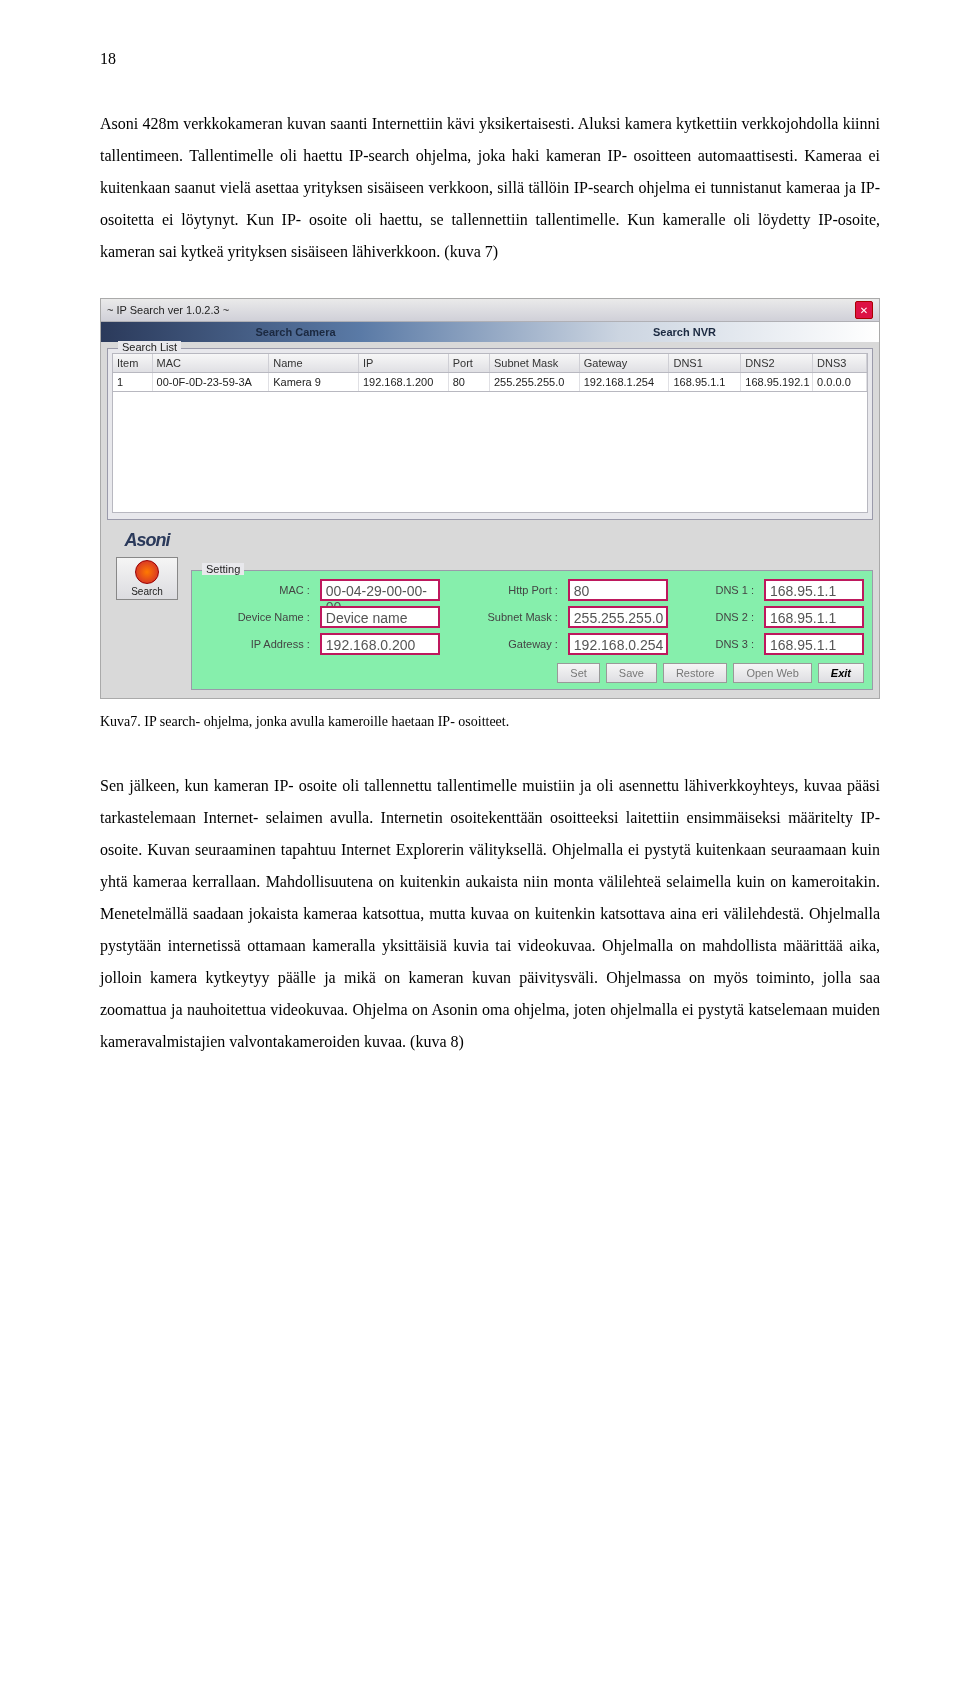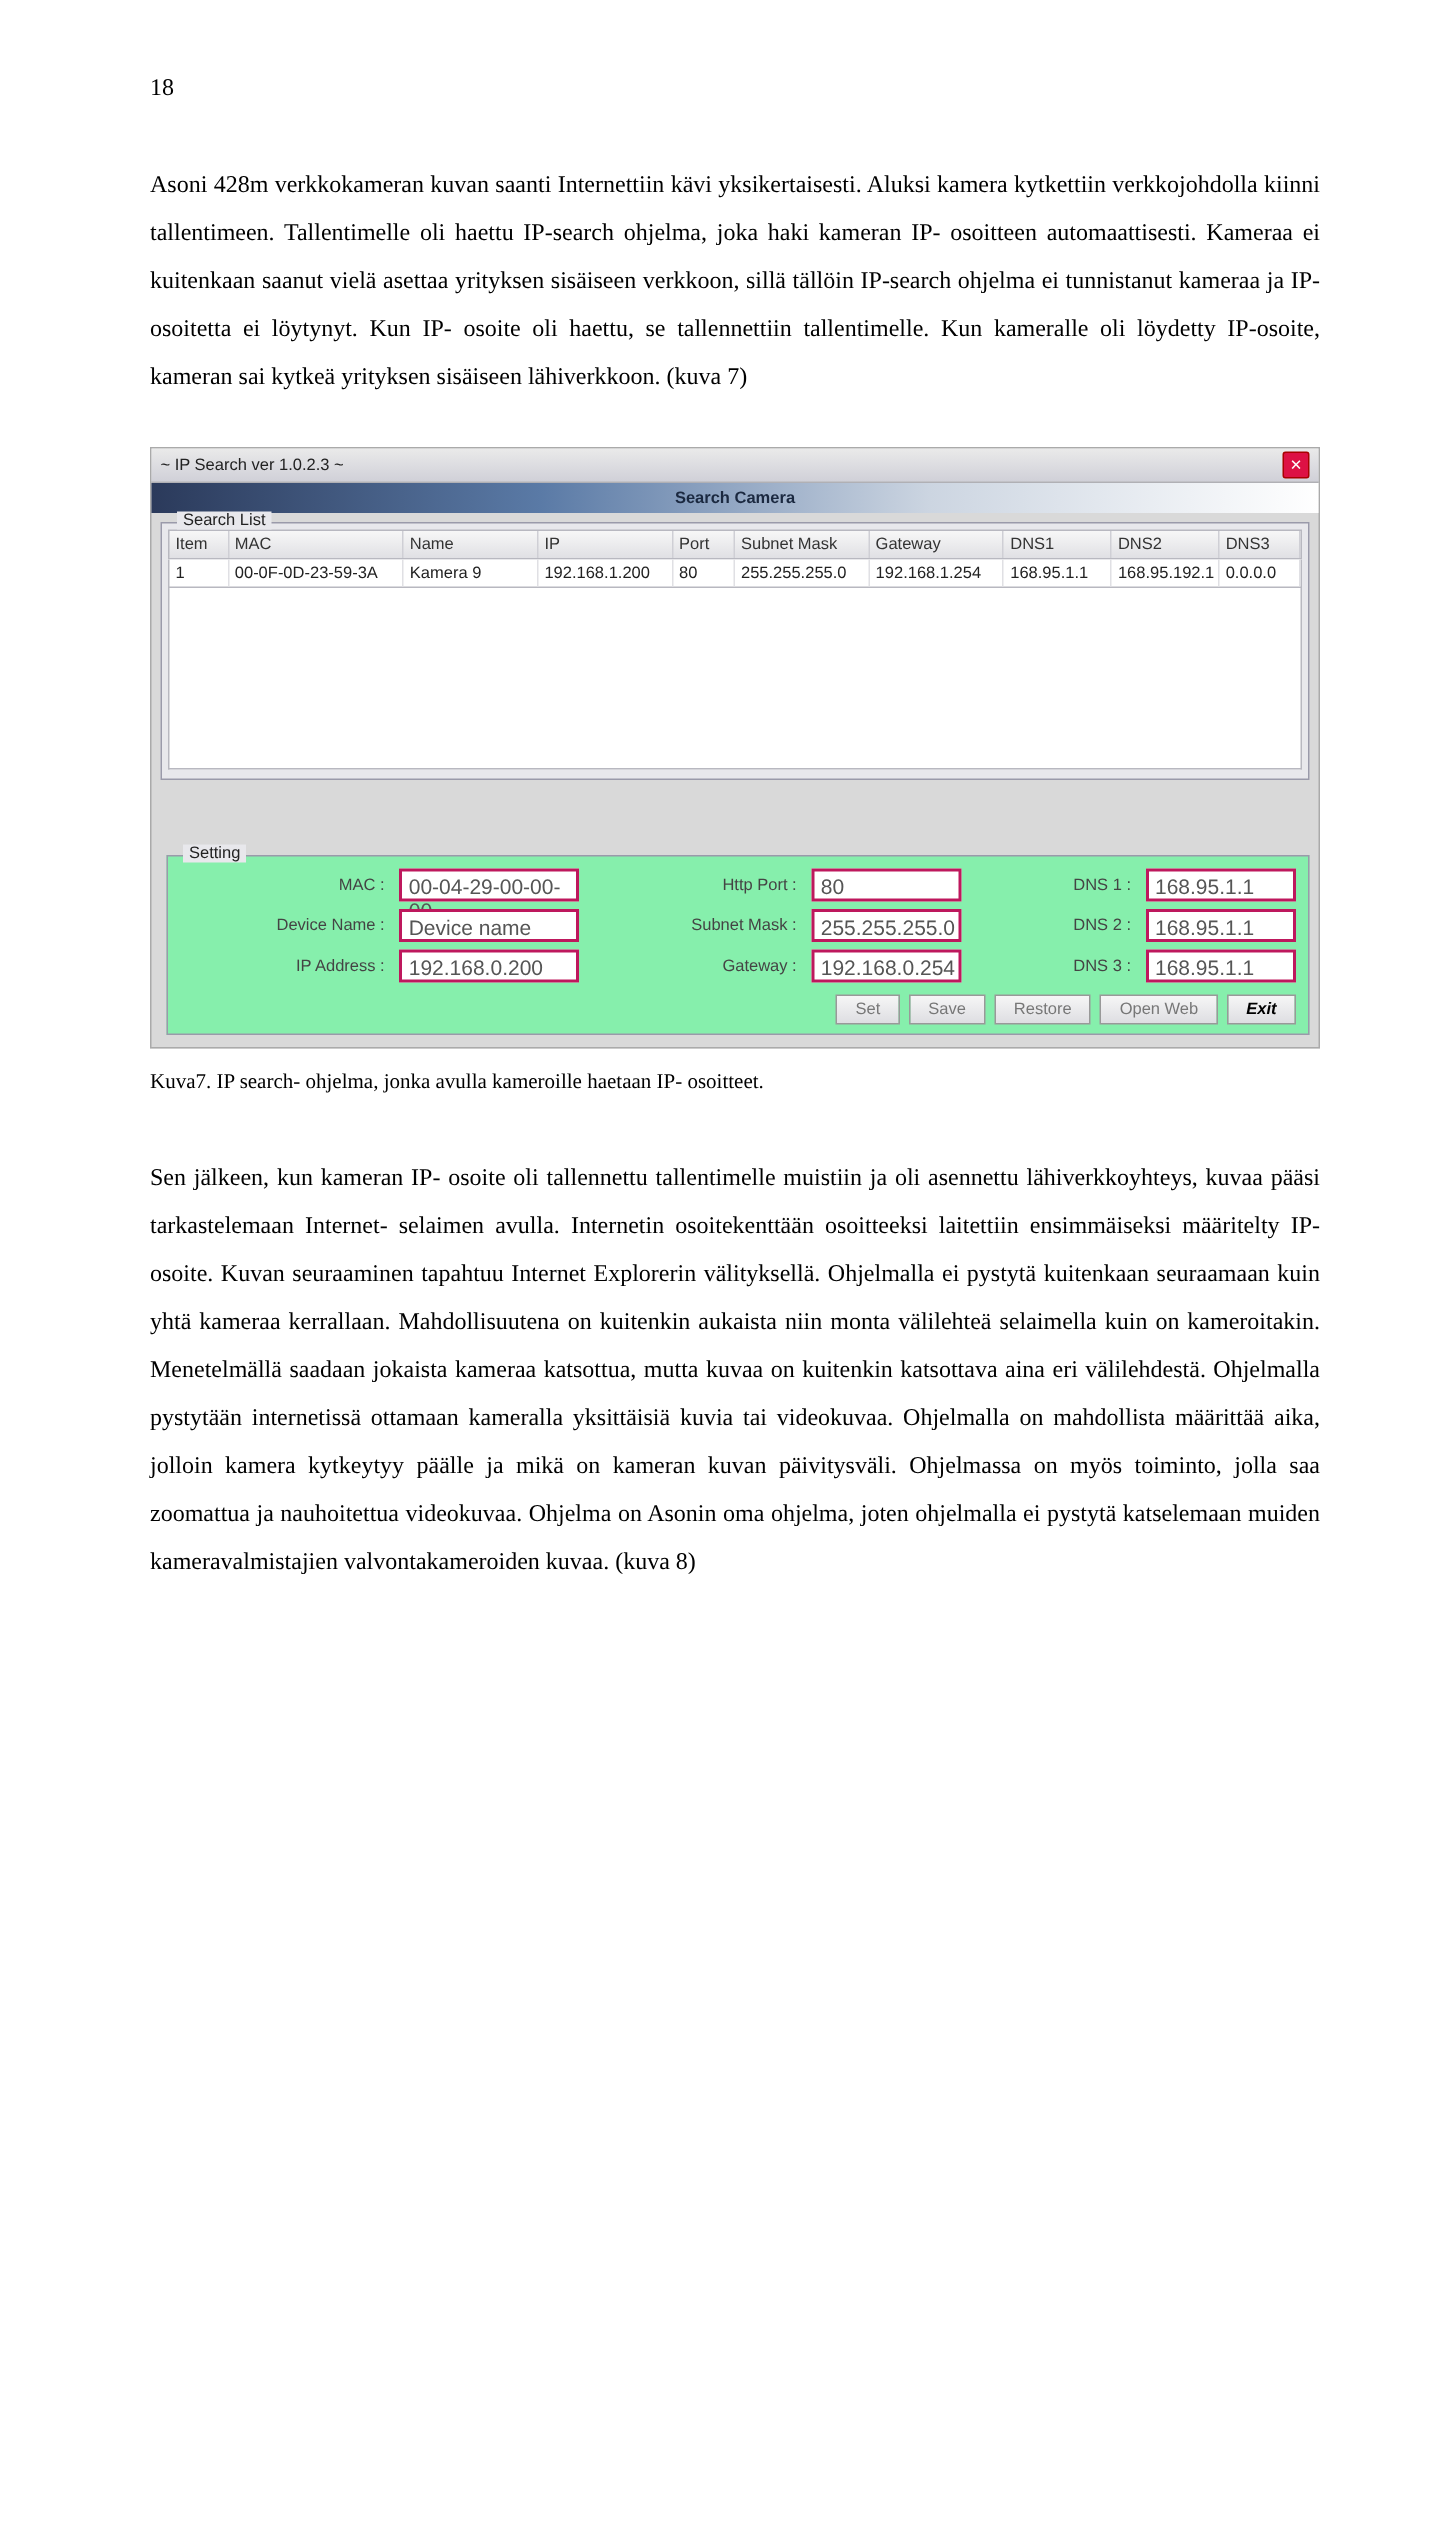--- a/index.html
+++ b/index.html
@@ -211,20 +211,21 @@
 
   <div class="body-text">Asoni 428m verkkokameran kuvan saanti Internettiin kävi yksikertaisesti. Aluksi kamera kytkettiin verkkojohdolla kiinni tallentimeen. Tallentimelle oli haettu IP-search ohjelma, joka haki kameran IP- osoitteen automaattisesti. Kameraa ei kuitenkaan saanut vielä asettaa yrityksen sisäiseen verkkoon, sillä tällöin IP-search ohjelma ei tunnistanut kameraa ja IP- osoitetta ei löytynyt. Kun IP- osoite oli haettu, se tallennettiin tallentimelle. Kun kameralle oli löydetty IP-osoite, kameran sai kytkeä yrityksen sisäiseen lähiverkkoon. (kuva 7)</div>
 
   <div class="screenshot">
     <div class="titlebar">
       <span>~ IP Search ver 1.0.2.3 ~</span>
       <div class="close">✕</div>
     </div>
     <div class="banner">
       <div class="tab">Search Camera</div>
+      <div class="tab">Search NVR</div>
     </div>
 
     <div class="search-list-box">
       <span class="fieldset-label">Search List</span>
       <div class="table-head">
         <div class="col-item">Item</div>
         <div class="col-mac">MAC</div>
         <div class="col-name">Name</div>
         <div class="col-ip">IP</div>
         <div class="col-port">Port</div>
@@ -243,20 +244,27 @@
         <div class="col-subnet">255.255.255.0</div>
         <div class="col-gw">192.168.1.254</div>
         <div class="col-dns1">168.95.1.1</div>
         <div class="col-dns2">168.95.192.1</div>
         <div class="col-dns3">0.0.0.0</div>
       </div>
       <div class="table-blank"></div>
     </div>
 
     <div class="bottom-panel">
+      <div class="logo-col">
+        <div class="logo-text">Asoni</div>
+        <div class="search-btn">
+          <div class="search-dot"></div>
+          <span>Search</span>
+        </div>
+      </div>
       <div class="setting-box">
         <span class="fieldset-label">Setting</span>
         <div class="setting-grid">
           <label>MAC :</label>
           <div class="val">00-04-29-00-00-00</div>
           <label>Http Port :</label>
           <div class="val">80</div>
           <label>DNS 1 :</label>
           <div class="val">168.95.1.1</div>
 

